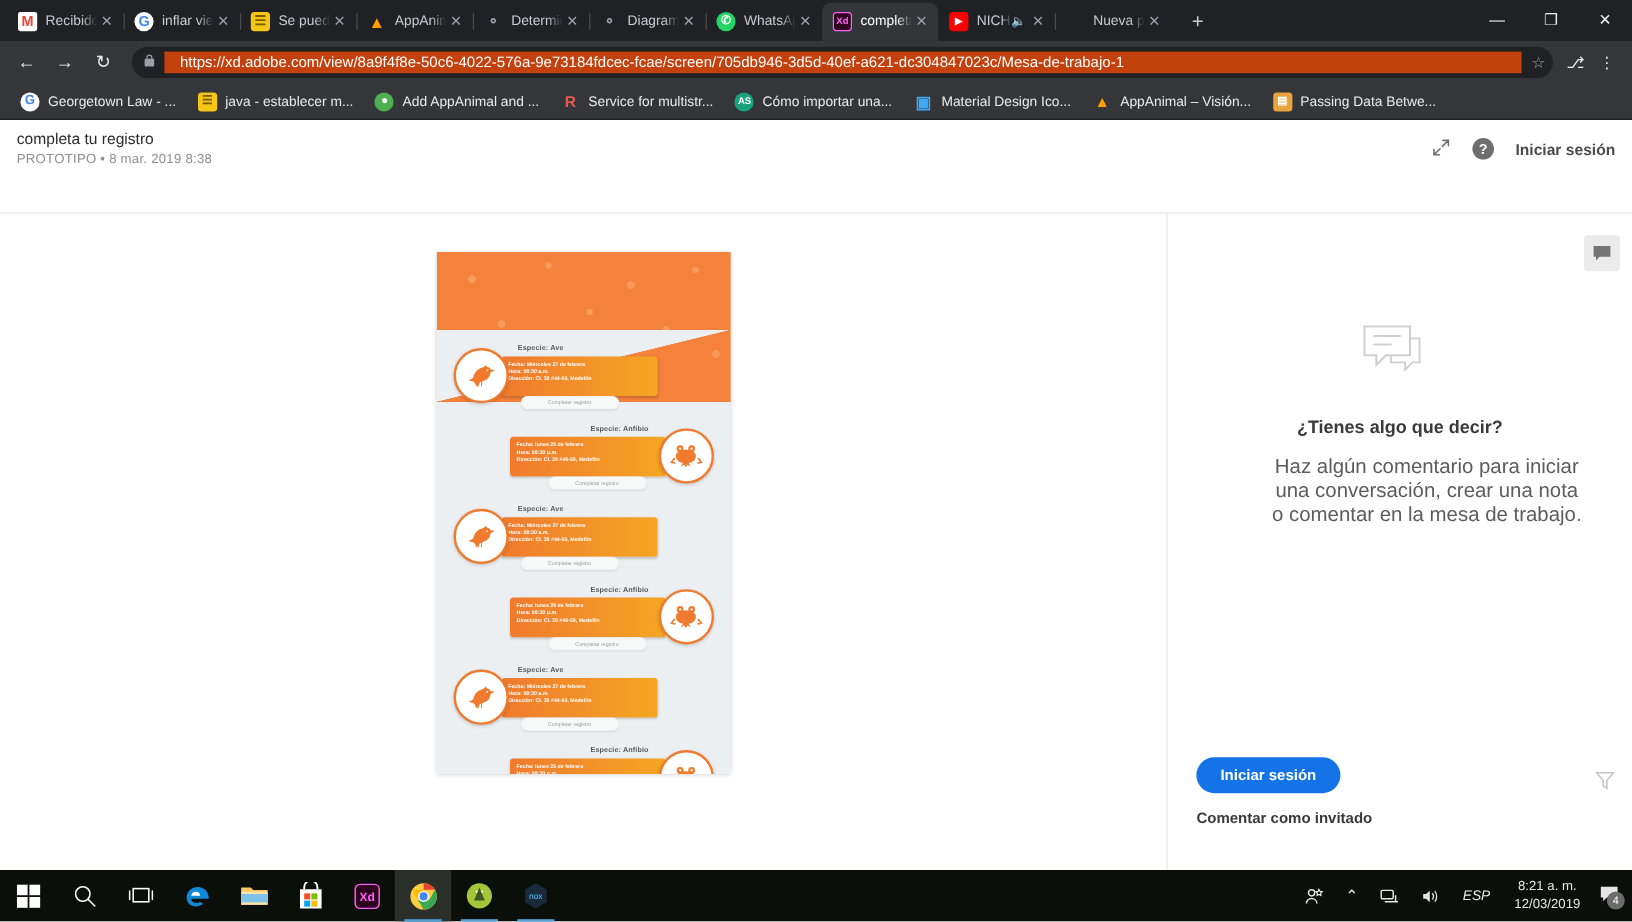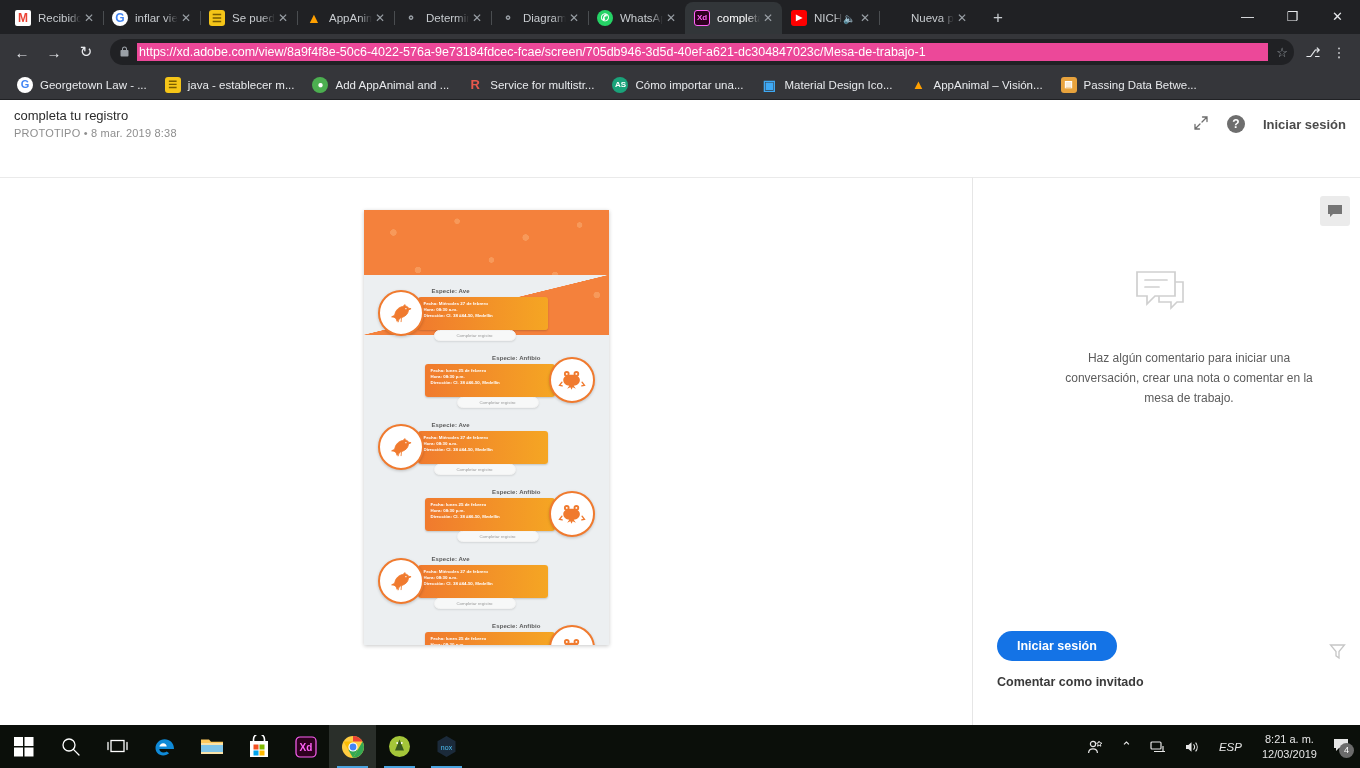--- a/index.html
+++ b/index.html
@@ -48,22 +48,22 @@
 
   
   .toolbar { height: 36px; background: #35363a; display: flex; align-items: center; padding: 0 8px; }
   .navbtn { width: 28px; height: 28px; display: flex; align-items: center; justify-content: center; color: #e8eaed; font-size: 15px; margin-right: 4px; }
   .omnibox {
     flex: 1; height: 26px; background: #202124; border-radius: 13px;
     display: flex; align-items: center; padding: 0 6px 0 10px; margin: 0 6px;
   }
   .lockicon { color: #9aa0a6; font-size: 10px; margin-right: 8px; flex-shrink: 0; }
   .urltext {
-    flex: 1; font-size: 12.5px; color: #ffffff; background: #ec4899;
-    white-space: nowrap; overflow: hidden; padding: 1px 2px; line-height: 16px;
+    flex: 1; font-size: 12.5px; color: #ffffff; background: #c2410c;
+    white-space: nowrap; overflow: hidden; padding: 1px 13px; line-height: 16px;
   }
   .staricon { color: #9aa0a6; font-size: 13px; margin-left: 8px; flex-shrink: 0; }
   .tbicon { width: 26px; height: 26px; display: flex; align-items: center; justify-content: center; color: #e8eaed; font-size: 13px; }
 
   
   .bookmarks { height: 30px; background: #35363a; display: flex; align-items: center; padding: 0 8px; border-bottom: 1px solid #202124; }
   .bm { display: flex; align-items: center; padding: 0 9px; height: 24px; flex-shrink: 0; }
   .bm .bmlabel { font-size: 11.5px; color: #e8eaed; white-space: nowrap; margin-left: 7px; }
   .bmfav { width: 16px; height: 16px; border-radius: 3px; display:flex; align-items:center; justify-content:center; font-size:9px; color:#fff; font-weight:bold; line-height:1; flex-shrink:0;}
   .bmf-g { background:#fff; color:#4285f4; border-radius:50%; font-size:11px;}
@@ -160,21 +160,21 @@
   .pager .pg-ic { color: #b0b0b0; font-size: 14px; }
   .pager .pg-home { color: #b0b0b0; font-size: 15px; }
   .pager .pg-num { font-size: 11.5px; color: #7a7a7a; }
 
   
   .commentpanel { width: 388px; border-left: 1px solid #e6e6e6; border-top: 1px solid #eaeaea; display: flex; flex-direction: column; position: relative; background: #fff; }
   .cp-toolicon { position: absolute; top: 18px; right: 10px; width: 30px; height: 30px; background: #ebebeb; border-radius: 3px; display: flex; align-items: center; justify-content: center; }
   .cp-empty { margin-top: 92px; text-align: center; padding: 0 40px; }
   .cp-bigicon { display: flex; justify-content: center; margin-bottom: 26px; }
   .cp-title { font-size: 15px; font-weight: bold; color: #3a3a3a; margin-bottom: 14px; }
-  .cp-sub { font-size: 12px; color: #5c5c5c; line-height: 20px; margin-left: 45px; }
+  .cp-sub { font-size: 17px; color: #5c5c5c; line-height: 20px; margin-left: 45px; }
   .cp-actions { margin-top: auto; padding: 0 0 36px 24px; }
   .cp-signin { background: #1473e6; color: #fff; border: none; border-radius: 15px; height: 30px; padding: 0 20px; font-size: 12.5px; font-weight: bold; font-family: "Liberation Sans", sans-serif; }
   .cp-guest { margin-top: 14px; font-size: 12.5px; color: #3a3a3a; font-weight: bold; }
   .cp-filter { position: absolute; right: 14px; bottom: 62px; color: #c6c6c6; font-size: 15px; }
 
   
   .taskbar { height: 43px; background: #0b0f0a; display: flex; align-items: center; position: relative; }
   .tb-item { width: 47px; height: 43px; display: flex; align-items: center; justify-content: center; position: relative; }
   .tb-item.run::after { content:''; position:absolute; bottom:0; left:8px; right:8px; height:2.5px; background:#4aa3df; }
   .tb-item.active { background: #2a2f2a; }
@@ -470,20 +470,21 @@
             </svg>
         </div>
         <div class="cp-empty">
           <div class="cp-bigicon">
             <svg width="66" height="52" viewBox="0 0 66 52">
               <path d="M25 12h24v20h-6l-6 6v-6H25z" fill="none" stroke="#cfcfcf" stroke-width="1.6"></path>
               <path d="M3 2h38v24H21l-8 8v-8H3z" fill="#fff" stroke="#cfcfcf" stroke-width="1.7"></path>
               <path d="M11 10h22M11 17h14" stroke="#cfcfcf" stroke-width="1.7" stroke-linecap="round"></path>
             </svg>
           </div>
+          <div class="cp-title">¿Tienes algo que decir?</div>
           <div class="cp-sub">Haz algún comentario para iniciar una conversación, crear una nota o comentar en la mesa de trabajo.</div>
         </div>
         <div class="cp-actions">
           <button class="cp-signin">Iniciar sesión</button>
           <div class="cp-guest">Comentar como invitado</div>
         </div>
         <div class="cp-filter">
           <svg width="17" height="17" viewBox="0 0 17 17">
               <path d="M1.5 2h14l-5.5 6.5V15l-3-2.2V8.5z" fill="none" stroke="#c6c6c6" stroke-width="1.3"></path>
             </svg>

